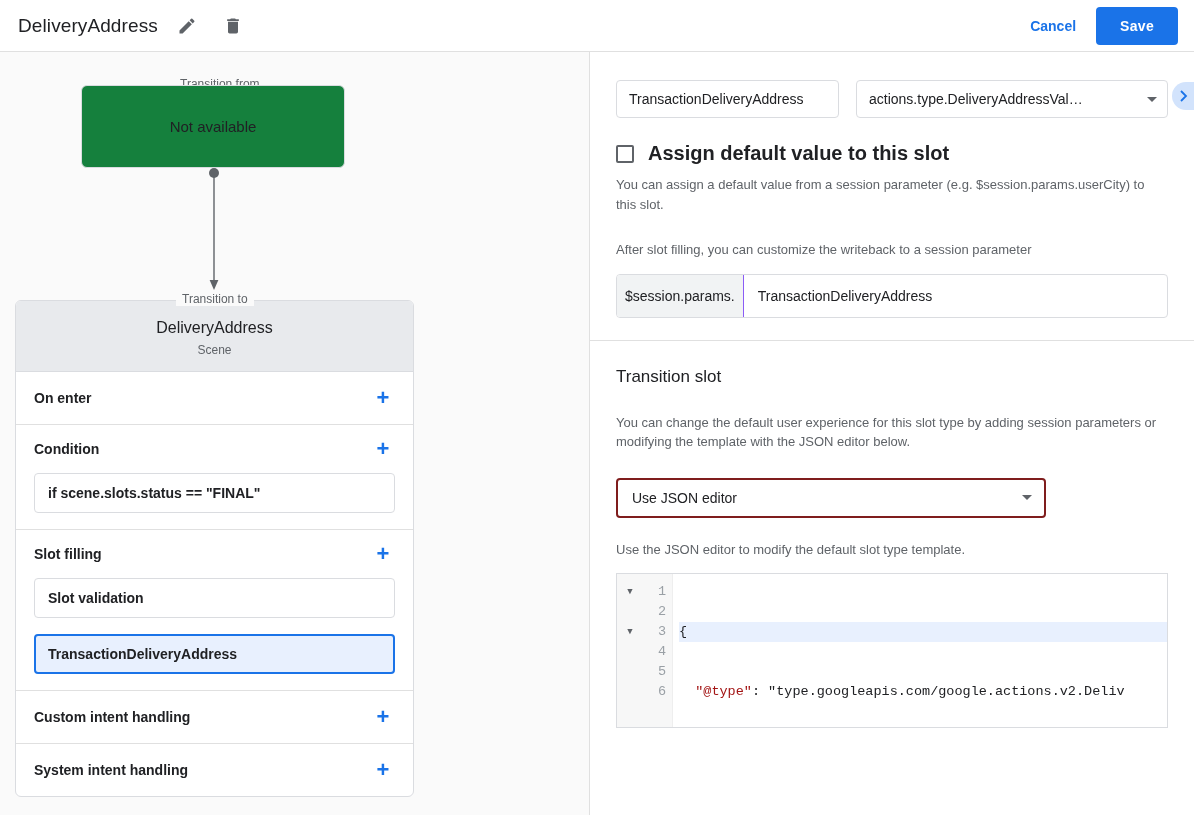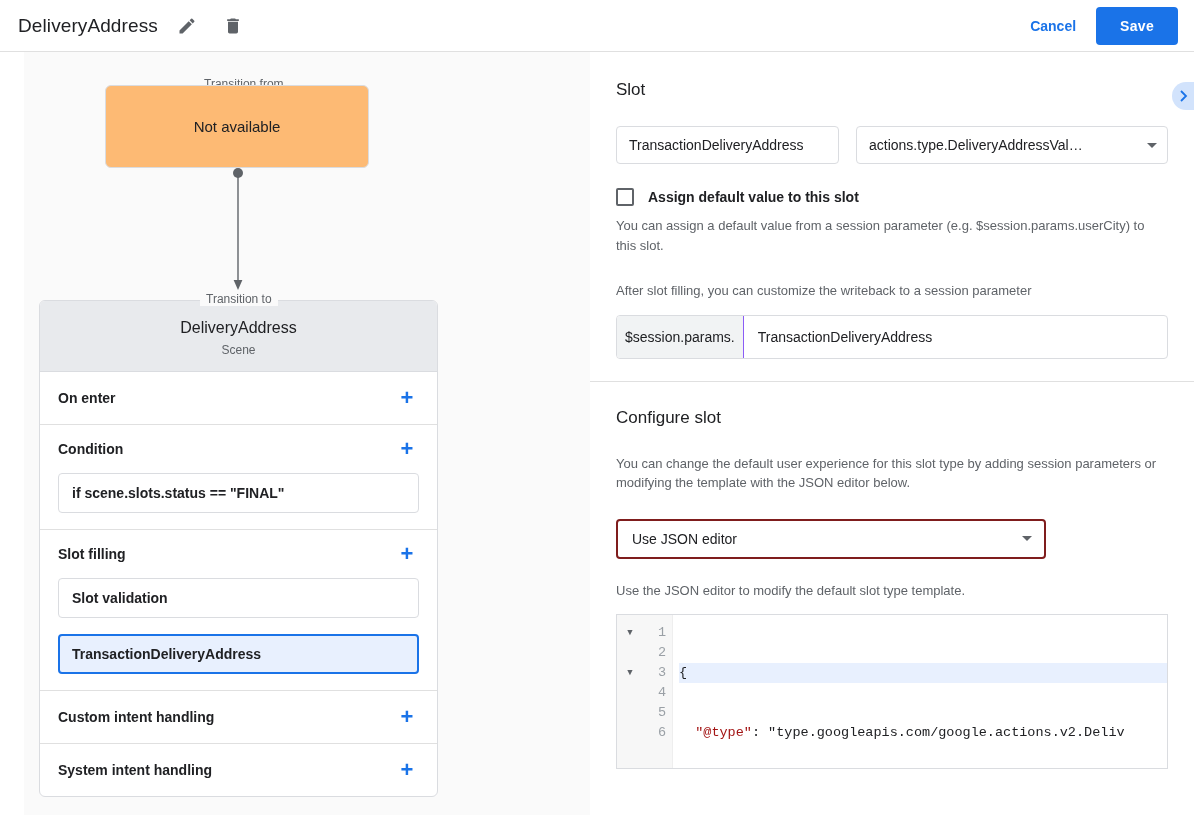--- a/index.html
+++ b/index.html
@@ -36,25 +36,25 @@
   }
   .save-btn {
     background: #1a73e8; color: #fff; font-size: 14px; font-weight: bold;
     border: none; border-radius: 4px; padding: 0 24px; height: 38px;
     margin-right: 16px; cursor: pointer; letter-spacing: .3px;
   }
 
   
   .left-panel {
     position: absolute; left: 0; top: 52px; width: 590px; height: 763px;
-    background: #fafafa; border-right: 1px solid #e0e0e0; overflow: hidden; margin-left: 24px;
+    background: #fafafa; border-right: 1px solid #e0e0e0; overflow: hidden;
   }
   .transition-from-box {
     position: absolute; left: 81px; top: 33px; width: 264px; height: 83px;
-    background: #fdba74; border: 1px solid #dadce0; border-radius: 6px;
+    background: #15803d; border: 1px solid #dadce0; border-radius: 6px;
     display: flex; align-items: center; justify-content: center;
   }
   .transition-from-label {
     position: absolute; left: 174px; top: 25px;
     background: #fafafa; padding: 0 6px; font-size: 12px; color: #5f6368;
   }
   .box-main-text { font-size: 15px; color: #202124; }
   .connector { position: absolute; left: 209px; top: 116px; width: 10px; height: 124px; }
 
   .scene-card {
@@ -126,21 +126,21 @@
 
   .check-row { display: flex; align-items: center; gap: 14px; margin-bottom: 10px; }
   .cbox {
     width: 18px; height: 18px; border: 2px solid #5f6368; border-radius: 2px;
     background: #fff; cursor: pointer; flex: none;
   }
   .cbox.checked {
     background: #1a73e8; border-color: #1a73e8;
     display: flex; align-items: center; justify-content: center;
   }
-  .check-label { font-size: 14px; color: #202124; font-weight: bold; text-align: right; }
+  .check-label { font-size: 20px; color: #202124; font-weight: bold; text-align: right; }
   .help-text { font-size: 13px; color: #5f6368; line-height: 1.5; margin: 0 0 26px; }
   .help-text.small-gap { margin-bottom: 14px; }
 
   .param-row { display: flex; height: 44px; border: 1px solid #dadce0; border-radius: 4px; overflow: hidden; }
   .param-prefix {
     background: #f1f3f4; display: flex; align-items: center; padding: 0 8px;
     font-size: 14px; color: #202124; border-right: 1px solid #8b5cf6;
   }
   .param-value { display: flex; align-items: center; padding: 0 14px; font-size: 14px; color: #202124; flex: 1; }
 
@@ -249,21 +249,20 @@
           <span class="section-title">System intent handling</span>
           <span class="plus">+</span>
         </div>
       </div>
     </div>
   </div>
 
   <div class="right-panel">
 
     <div class="slot-section">
-      <h2 class="panel-h">Slot</h2>
 
       <div class="collapse-tab">
         <svg width="10" height="14" viewBox="0 0 10 14">
           <polyline points="3,2 8,7 3,12" fill="none" stroke="#1a73e8" stroke-width="1.8"></polyline>
         </svg>
       </div>
 
       <div class="field-row">
         <div class="text-field">TransactionDeliveryAddress</div>
         <div class="select-field">
@@ -280,21 +279,21 @@
 
       <p class="help-text small-gap">After slot filling, you can customize the writeback to a session parameter</p>
 
       <div class="param-row">
         <div class="param-prefix">$session.params.</div>
         <div class="param-value">TransactionDeliveryAddress</div>
       </div>
     </div>
 
     <div class="configure-section">
-      <h2 class="panel-h">Configure slot</h2>
+      <h2 class="panel-h">Transition slot</h2>
       <p class="help-text">You can change the default user experience for this slot type by adding session parameters or modifying the template with the JSON editor below.</p>
 
       <div class="dropdown-wide">
         <span>Use JSON editor</span>
         <span class="caret"></span>
       </div>
 
       <p class="help-text small-gap">Use the JSON editor to modify the default slot type template.</p>
 
       <div class="editor">

